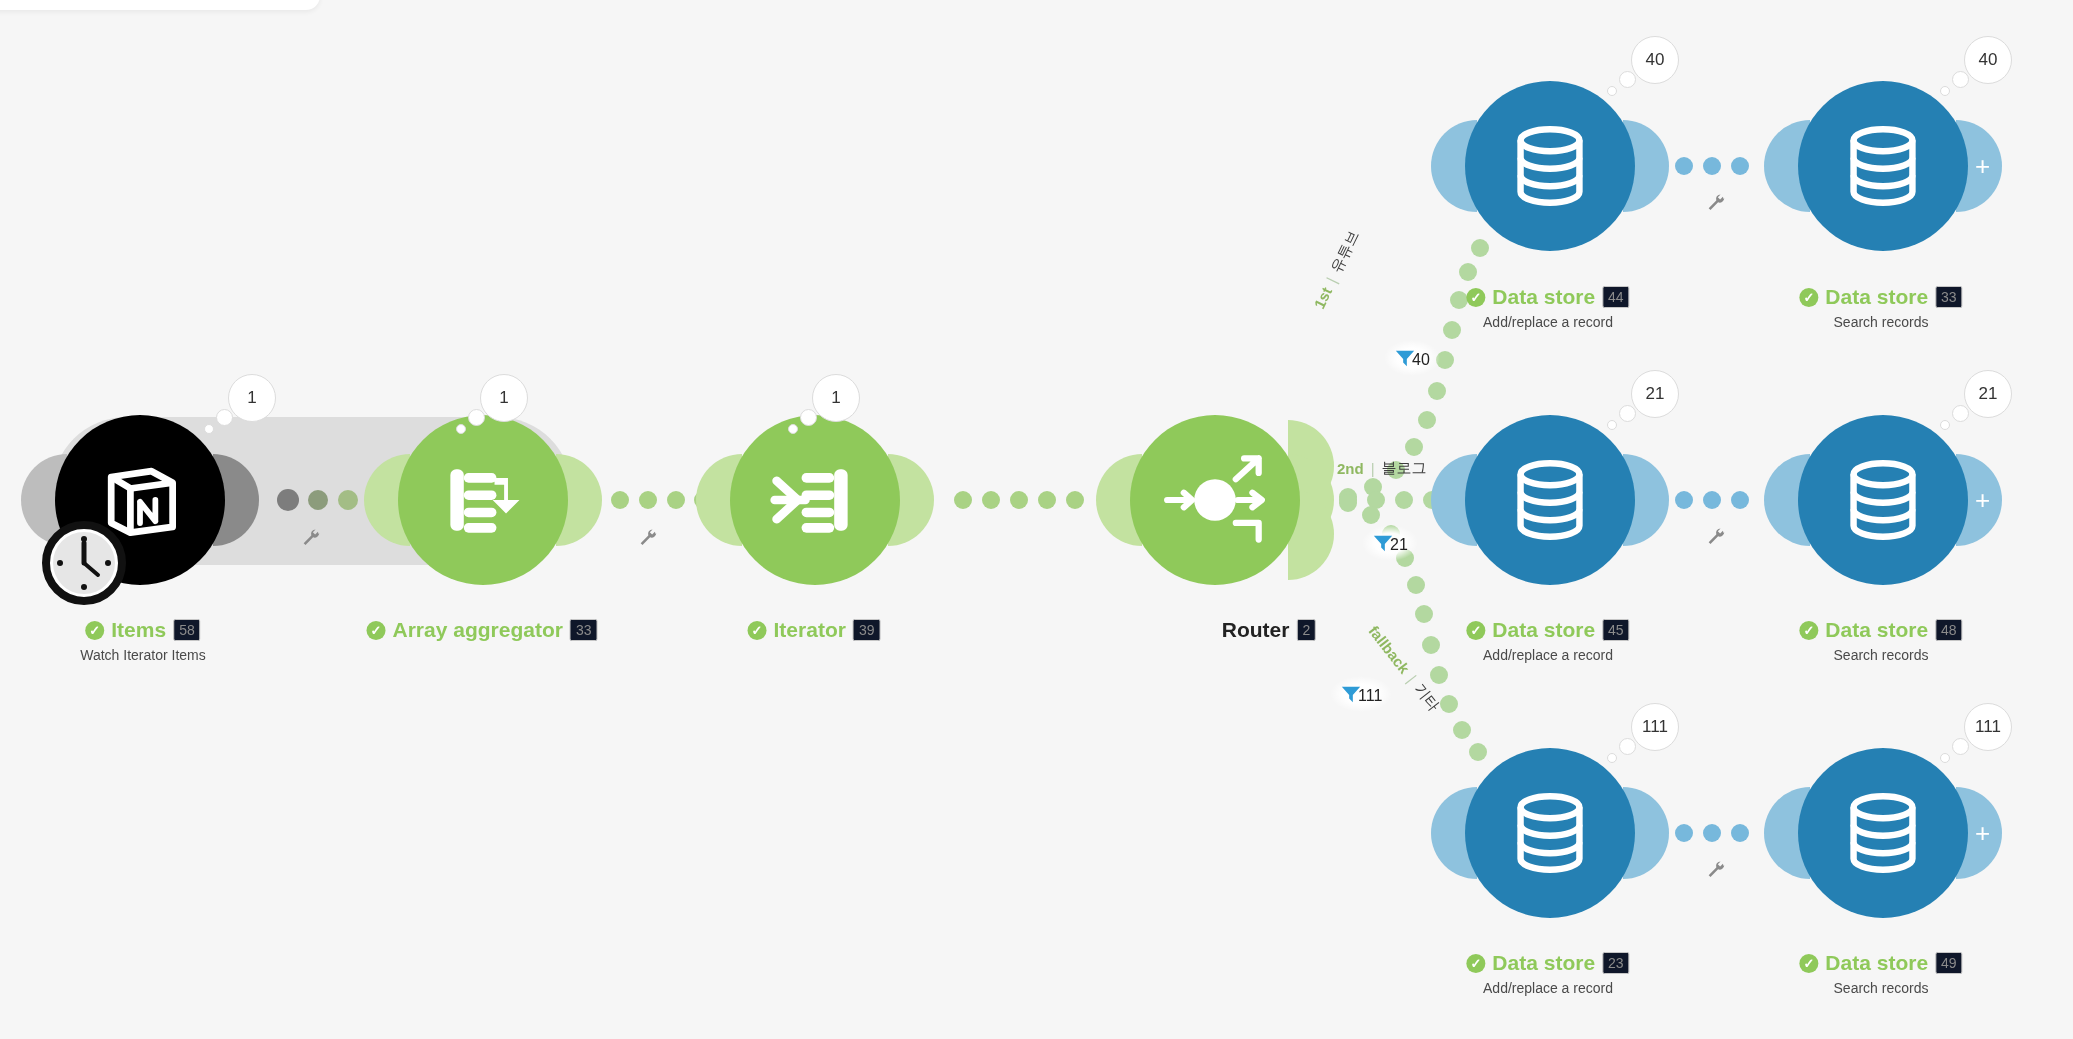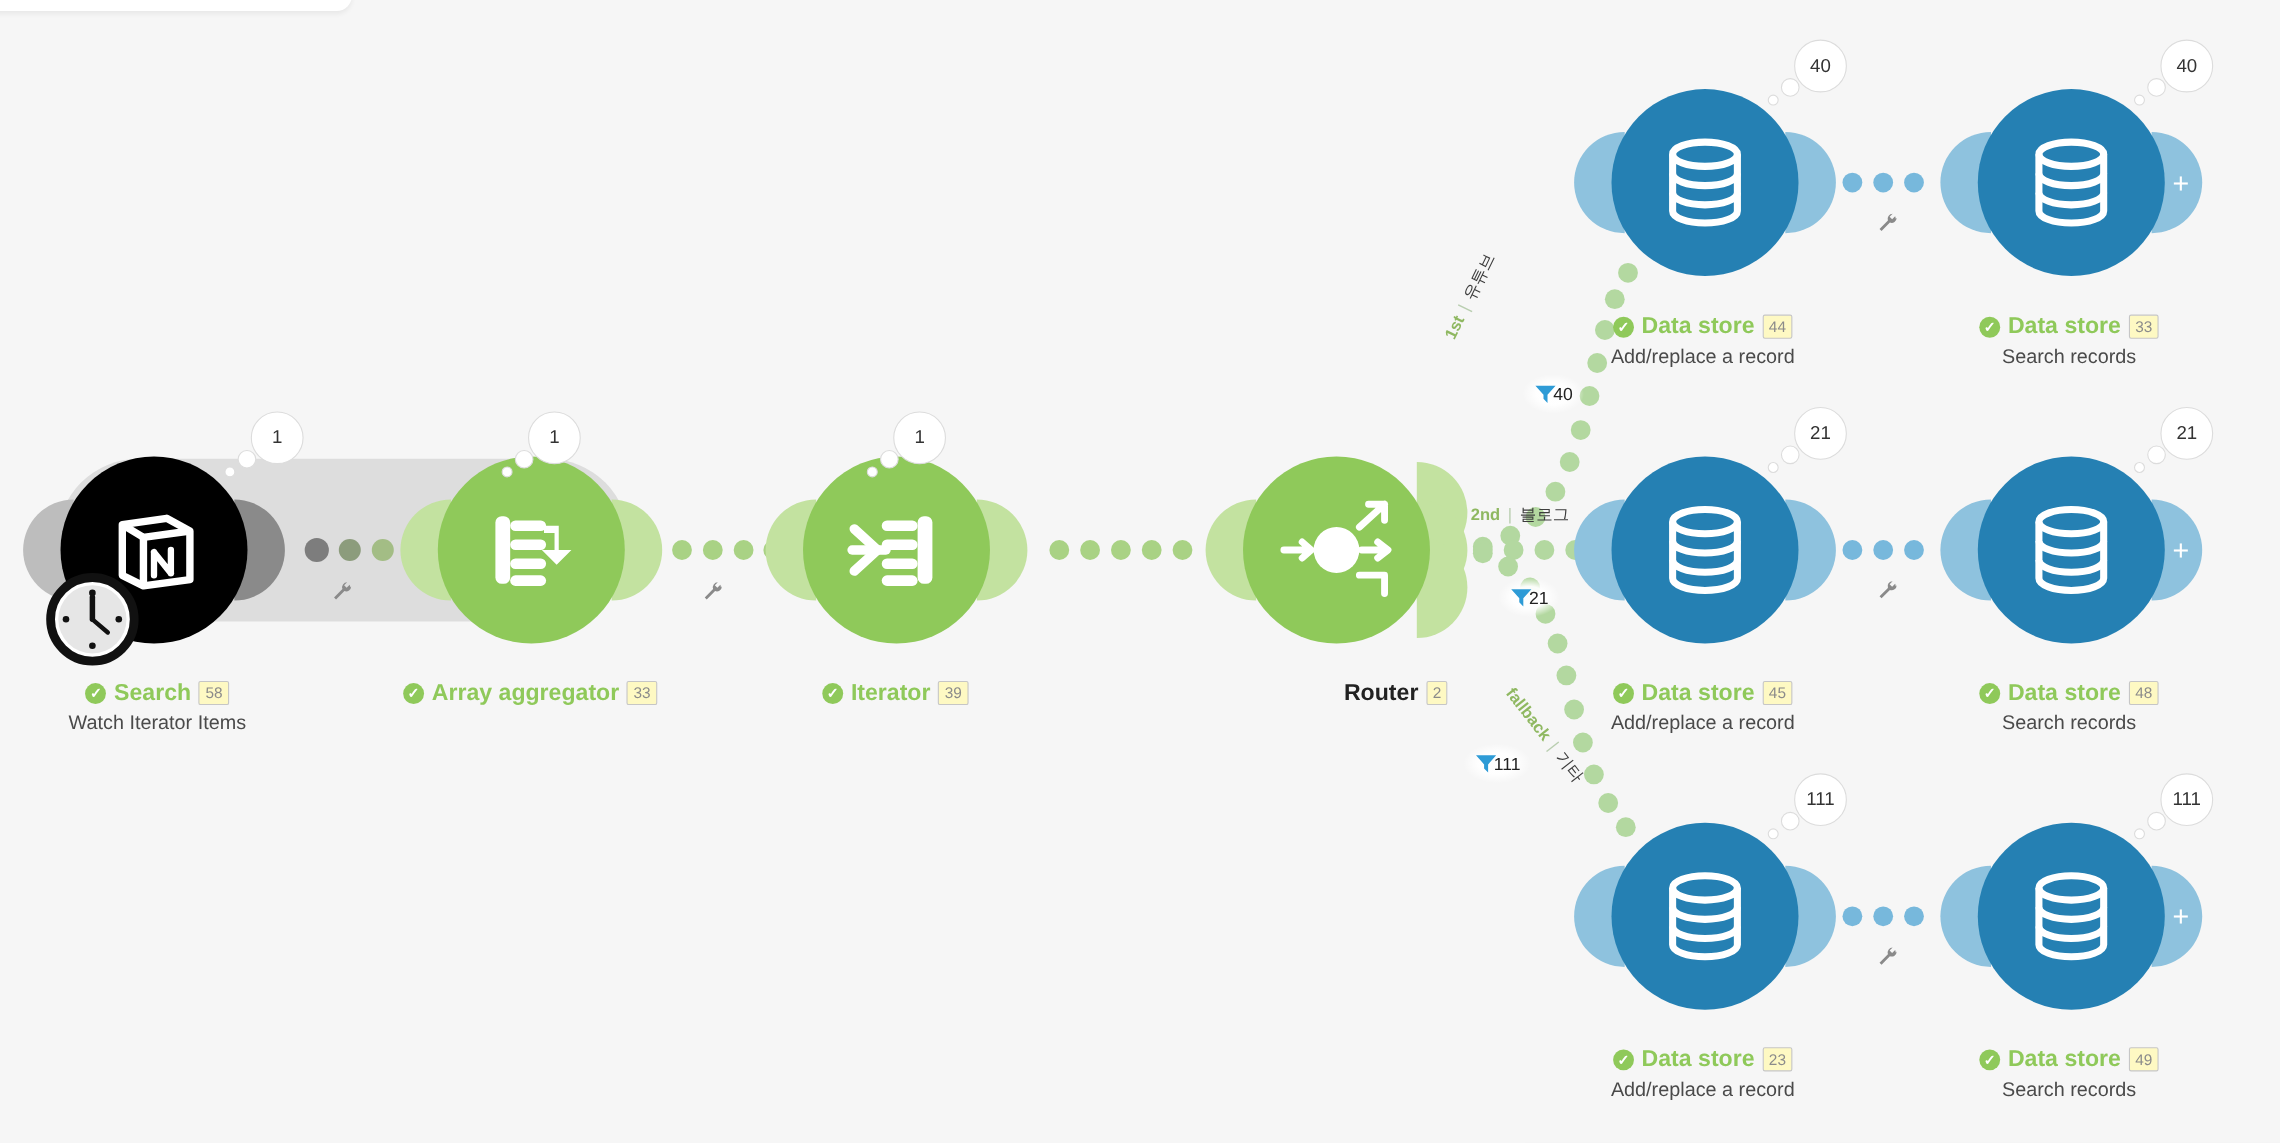--- a/index.html
+++ b/index.html
@@ -88,25 +88,25 @@
   .label .chk {
     width: 19px; height: 19px; border-radius: 50%;
     background: #8fc95a; color: #ffffff;
     font-size: 13px; line-height: 19px; text-align: center;
     display: inline-block; font-weight: bold;
   }
   .label .idbox {
     border: 1px solid #c6c6c6; color: #8b8b8b;
     font-size: 14px; font-weight: normal;
     padding: 0px 5px; border-radius: 2px;
-    background: #fef9c3; line-height: 20px;
+    background: #0f172a; line-height: 20px;
   }
   .label .subtitle {
     margin-top: 5px;
-    font-size: 18px; color: #4a4a4a;
+    font-size: 14px; color: #4a4a4a;
   }
 
   
   .bubble {
     position: absolute;
     width: 48px; height: 48px;
     border-radius: 50%;
     background: #ffffff;
     border: 1px solid #dcdcdc;
     display: flex; align-items: center; justify-content: center;
@@ -266,21 +266,21 @@
     </svg>
   </div>
   <div class="bubble" style="left:228px; top:374px;">
     <span class="dot1"></span>
     <span class="dot2"></span>
     <span>1</span>
   </div>
   <div class="label" style="left:143px; top:618px;">
     <div class="title-row">
       <span class="chk">✓</span>
-      <span class="name">Search</span>
+      <span class="name">Items</span>
       <span class="idbox">58</span>
     </div>
     <div class="subtitle">Watch Iterator Items</div>
   </div>
 
   <div class="node green" style="left:398px; top:415px;">
     <div class="ear left green"></div>
     <div class="ear right green"></div>
     <div class="disc">
       <svg width="96" height="96" viewBox="0 0 100 100">

